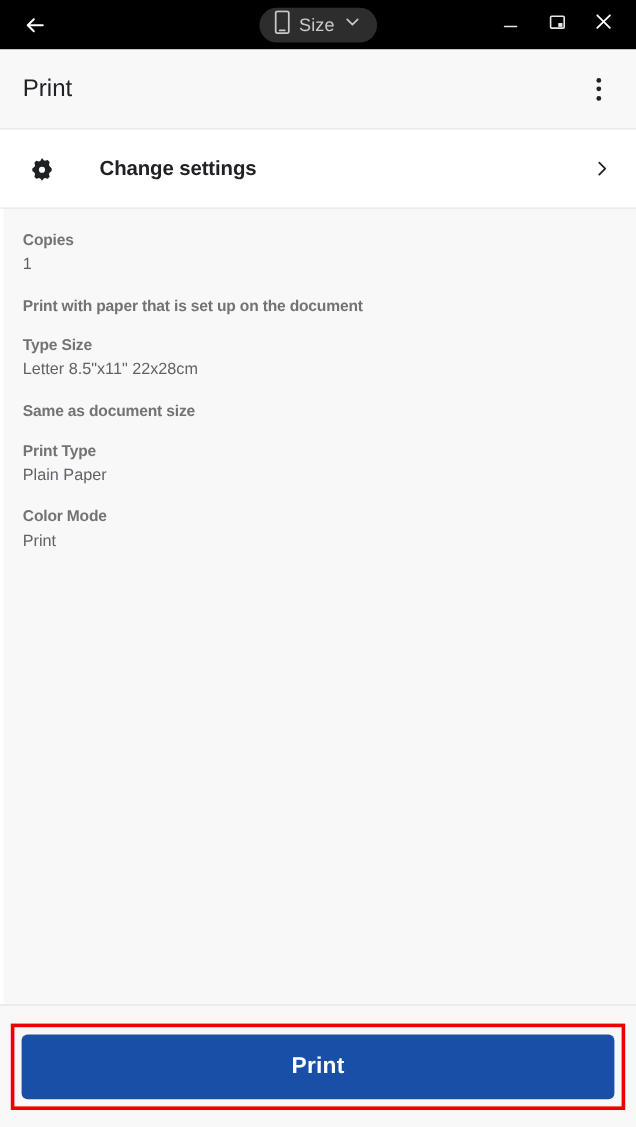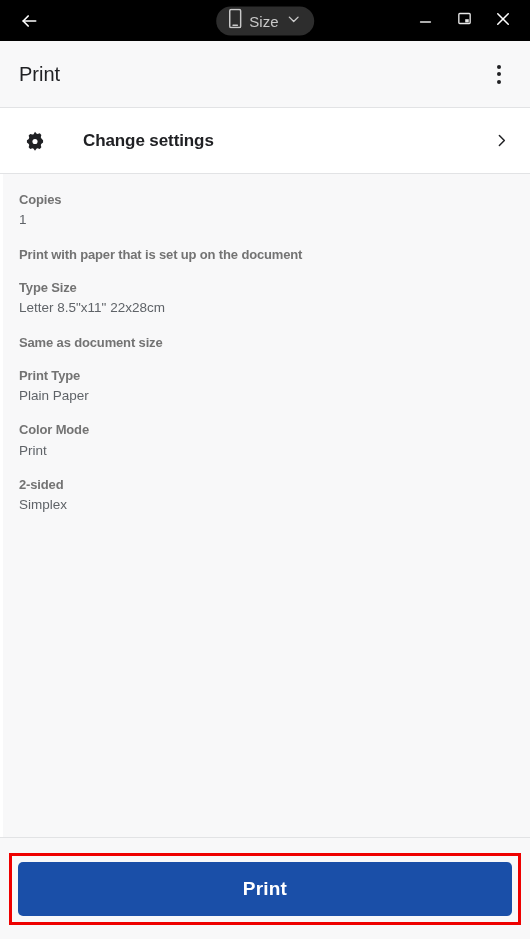--- a/index.html
+++ b/index.html
@@ -324,24 +324,20 @@
     <div class="setting-item">
       <div class="setting-name">Print Type</div>
       <div class="setting-value">Plain Paper</div>
     </div>
 
     <div class="setting-item">
       <div class="setting-name">Color Mode</div>
       <div class="setting-value">Print</div>
     </div>
 
-    <div class="setting-item">
-      <div class="setting-name">2-sided</div>
-      <div class="setting-value">Simplex</div>
-    </div>
 
   </div>
 
   <div class="footer">
     <div class="print-highlight">
       <button class="print-button">Print</button>
     </div>
   </div>
 
 </div>

